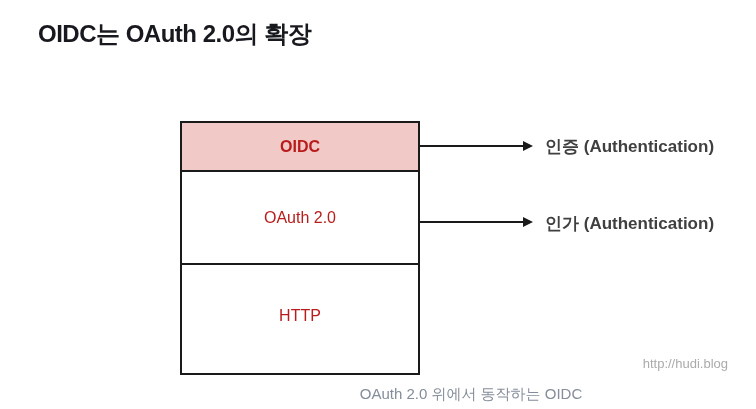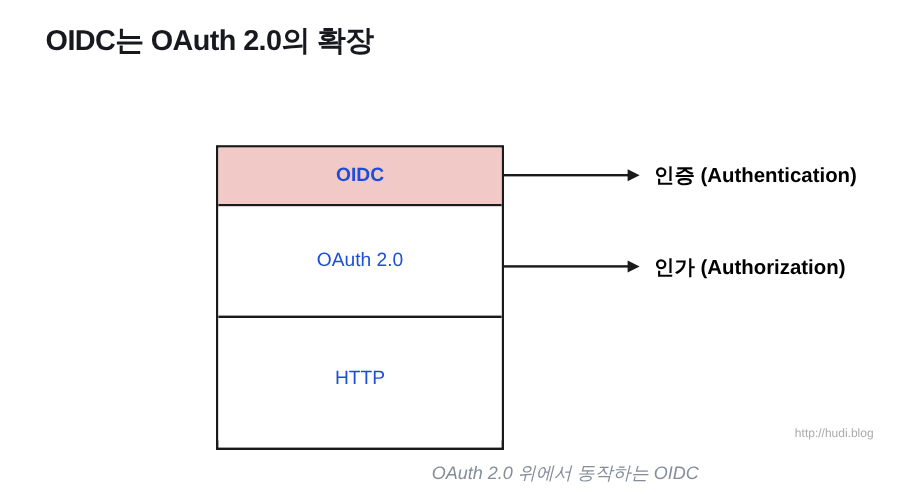--- a/index.html
+++ b/index.html
@@ -43,21 +43,21 @@
     background: #ffffff;
   }
   .layer:last-child { border-bottom: none; }
 
   .layer-oidc  { height: 49px;  }
   .layer-oauth { height: 93px;  }
   .layer-http  { height: 102px; }
 
   .layer-label {
     font-size: 16px;
-    color: #1d4ed8;
+    color: #b91c1c;
     white-space: nowrap;
   }
   .layer-label.bold { font-weight: bold; }
 
   .arrow {
     position: absolute;
     left: 420px;
     width: 113px;
     height: 12px;
   }
@@ -82,42 +82,41 @@
     border-top: 5px solid transparent;
     border-bottom: 5px solid transparent;
   }
 
   .annotation {
     position: absolute;
     left: 545px;
     transform: translateY(-50%);
     font-size: 17px;
     font-weight: bold;
-    color: #000000;
+    color: #404040;
     white-space: nowrap;
   }
   .annotation-1 { top: 146px; }
   .annotation-2 { top: 223px; }
 
   .watermark {
     position: absolute;
     right: 28px;
     top: 356px;
-    font-size: 10px;
+    font-size: 13px;
     color: #ababab;
     white-space: nowrap;
   }
 
   .caption {
     position: absolute;
     left: 471px;
     top: 385px;
     transform: translateX(-50%);
     font-size: 15px;
-    font-style: italic;
     color: #858d9a;
     white-space: nowrap;
   }
 </style>
 </head>
 <body>
 
 <div class="canvas">
 
   <h1 class="title">OIDC는 OAuth 2.0의 확장</h1>
@@ -137,19 +136,19 @@
   <div class="arrow arrow-1">
     <span class="arrow-line"></span>
     <span class="arrow-head"></span>
   </div>
   <div class="annotation annotation-1">인증 (Authentication)</div>
 
   <div class="arrow arrow-2">
     <span class="arrow-line"></span>
     <span class="arrow-head"></span>
   </div>
-  <div class="annotation annotation-2">인가 (Authorization)</div>
+  <div class="annotation annotation-2">인가 (Authentication)</div>
 
   <div class="watermark">http://hudi.blog</div>
 
   <div class="caption">OAuth 2.0 위에서 동작하는 OIDC</div>
 
 </div>
 
 </body></html>

